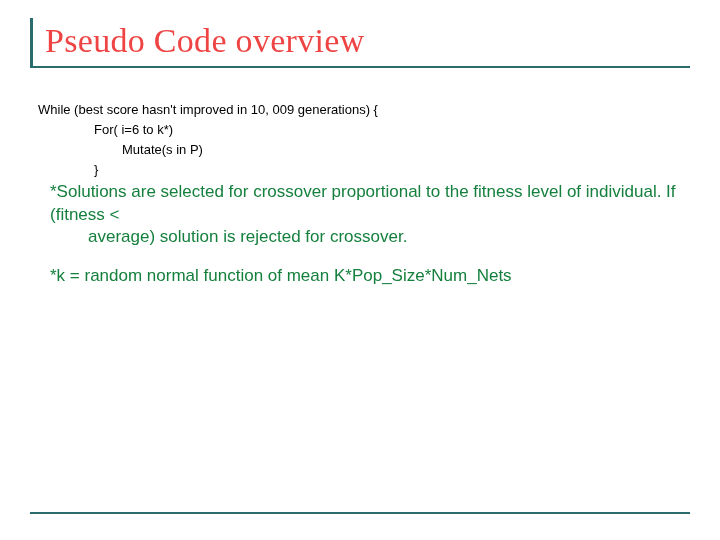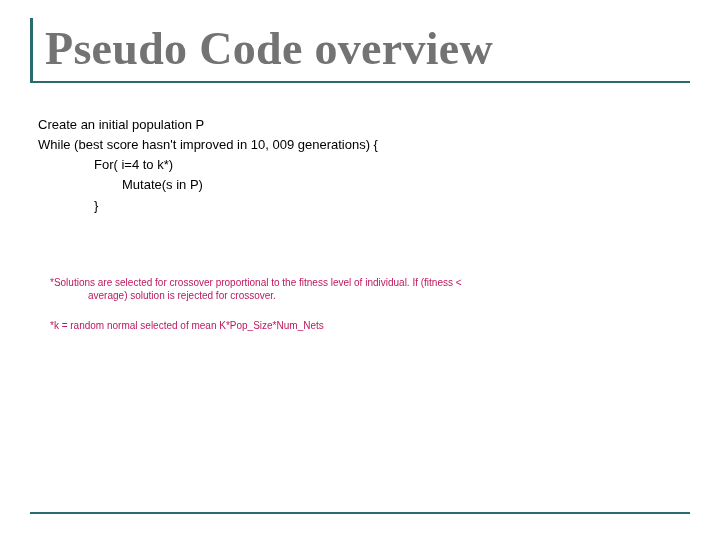--- a/index.html
+++ b/index.html
@@ -18,40 +18,39 @@
       position: relative;
     }
     .title-wrap {
       border-left: 3px solid #2a6b6e;
       border-bottom: 2px solid #2a6b6e;
       padding: 4px 0 6px 12px;
       margin-bottom: 32px;
     }
     .title {
       font-family: "Times New Roman", Times, serif;
-      font-size: 46px;
-      font-weight: 700;
-      color: #737373;
+      font-size: 34px;
+      font-weight: 400;
+      color: #ef4444;
       letter-spacing: 0.3px;
     }
     .code-block {
       font-size: 13px;
       color: #000;
       line-height: 1.55;
       padding-left: 8px;
     }
     .code-line { display: block; }
     .code-gap { height: 14px; }
     .i1 { padding-left: 56px; }
     .i2 { padding-left: 84px; }
     .footnote-block {
-      font-size: 10px;
-      color: #be185d;
+      font-size: 17px;
+      color: #15803d;
       padding-left: 20px;
-      margin-top: 60px;
       line-height: 1.35;
     }
     .fn1 { margin-bottom: 16px; }
     .fn1-cont { padding-left: 38px; }
     .bottom-rule {
       position: absolute;
       left: 30px;
       right: 30px;
       bottom: 26px;
       height: 2px;
@@ -60,30 +59,29 @@
   </style>
 </head>
 <body>
 
 <div class="slide">
   <div class="title-wrap">
     <div class="title">Pseudo Code overview</div>
   </div>
 
   <div class="code-block">
-    <span class="code-line">Create an initial population P</span>
     <span class="code-gap"></span>
     <span class="code-line">While (best score hasn't improved in 10, 009 generations) {</span>
-    <span class="code-line i1">For( i=4 to k*)</span>
+    <span class="code-line i1">For( i=6 to k*)</span>
     <span class="code-line i2">Mutate(s in P)</span>
     <span class="code-line i1">}</span>
   </div>
 
   <div class="footnote-block">
     <div class="fn1">
       <div>*Solutions are selected for crossover proportional to the fitness level of individual.  If (fitness &lt;</div>
       <div class="fn1-cont">average) solution is rejected for crossover.</div>
     </div>
-    <div>*k = random normal selected of mean K*Pop_Size*Num_Nets</div>
+    <div>*k = random normal function of mean K*Pop_Size*Num_Nets</div>
   </div>
 
   <div class="bottom-rule"></div>
 </div>
 
 </body></html>

